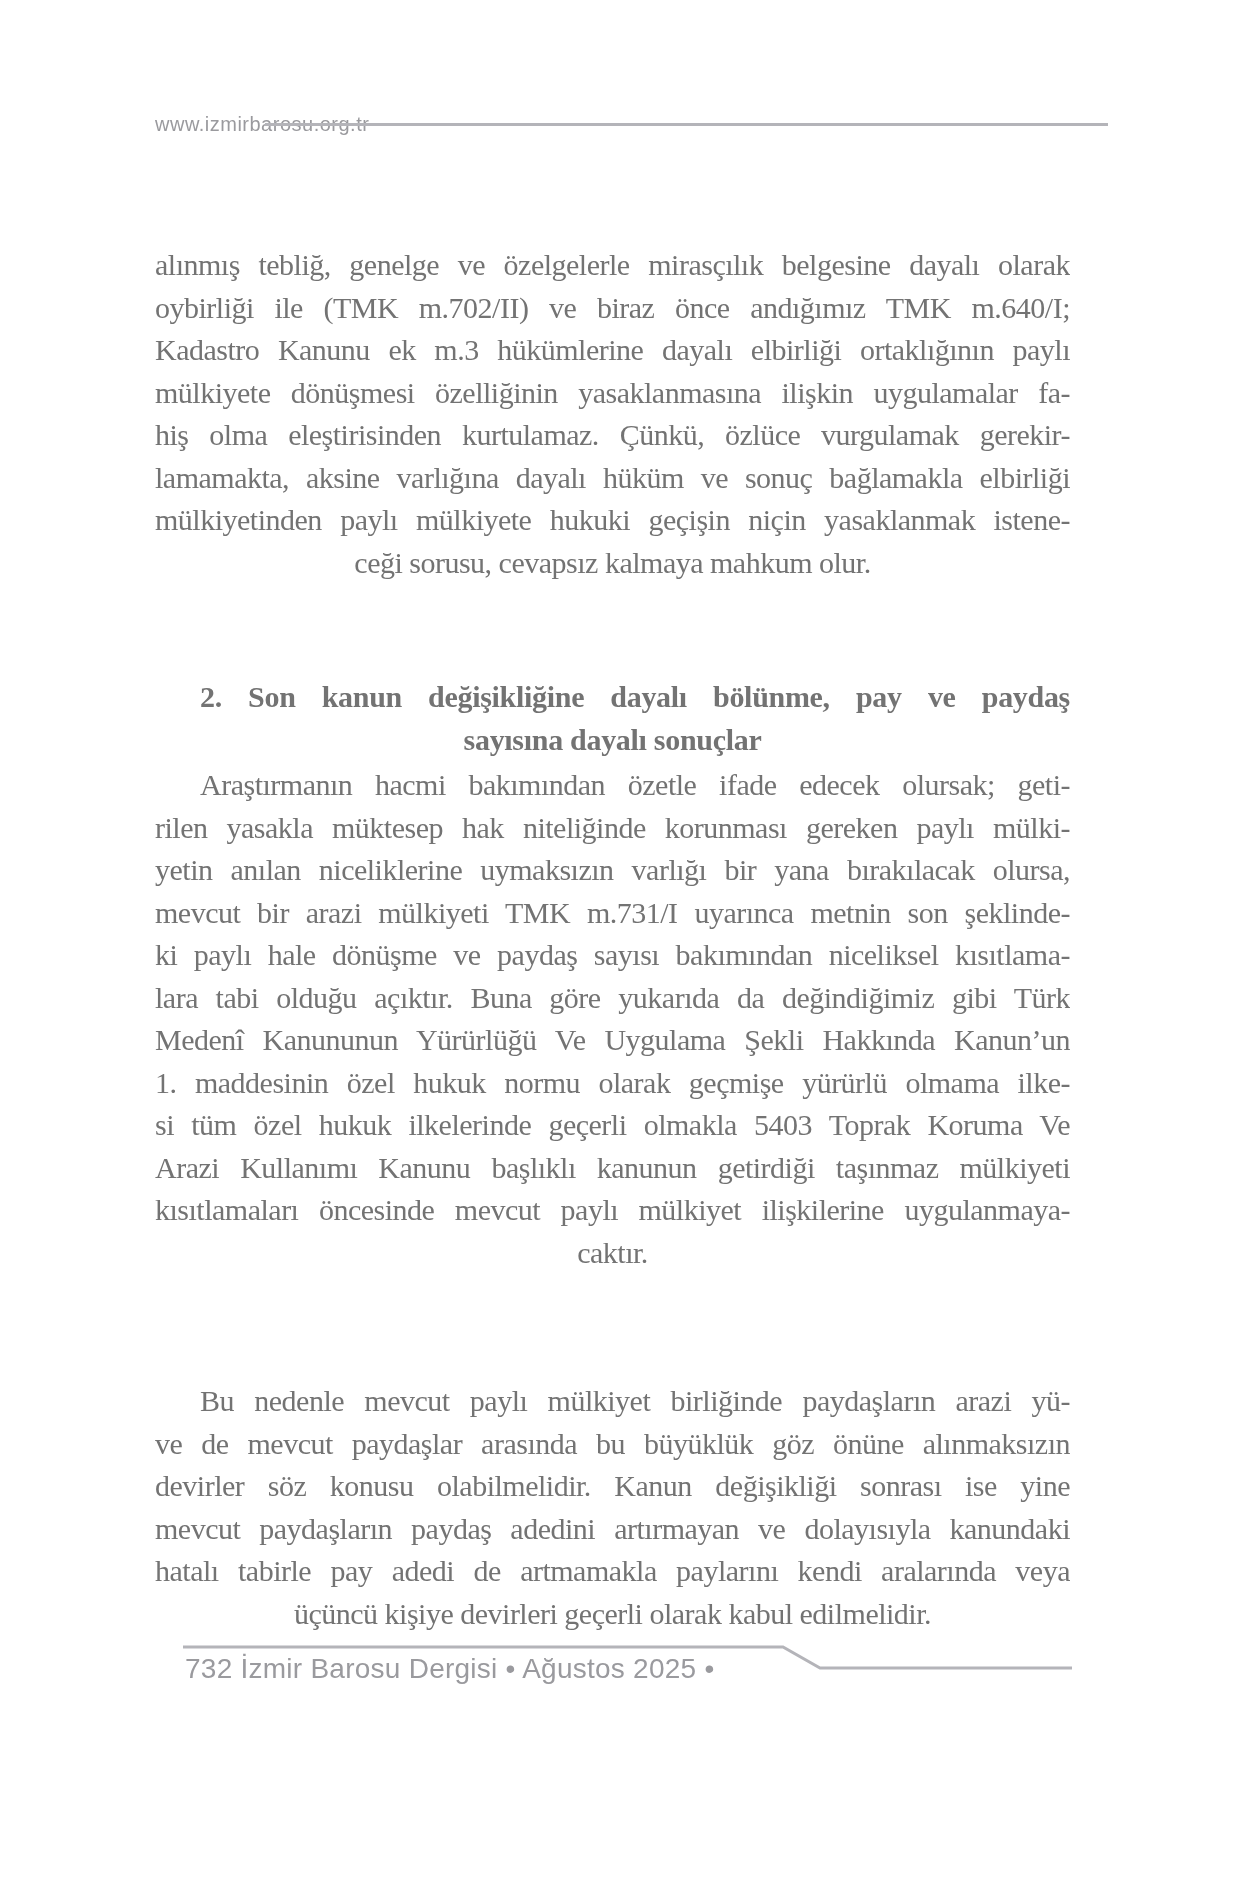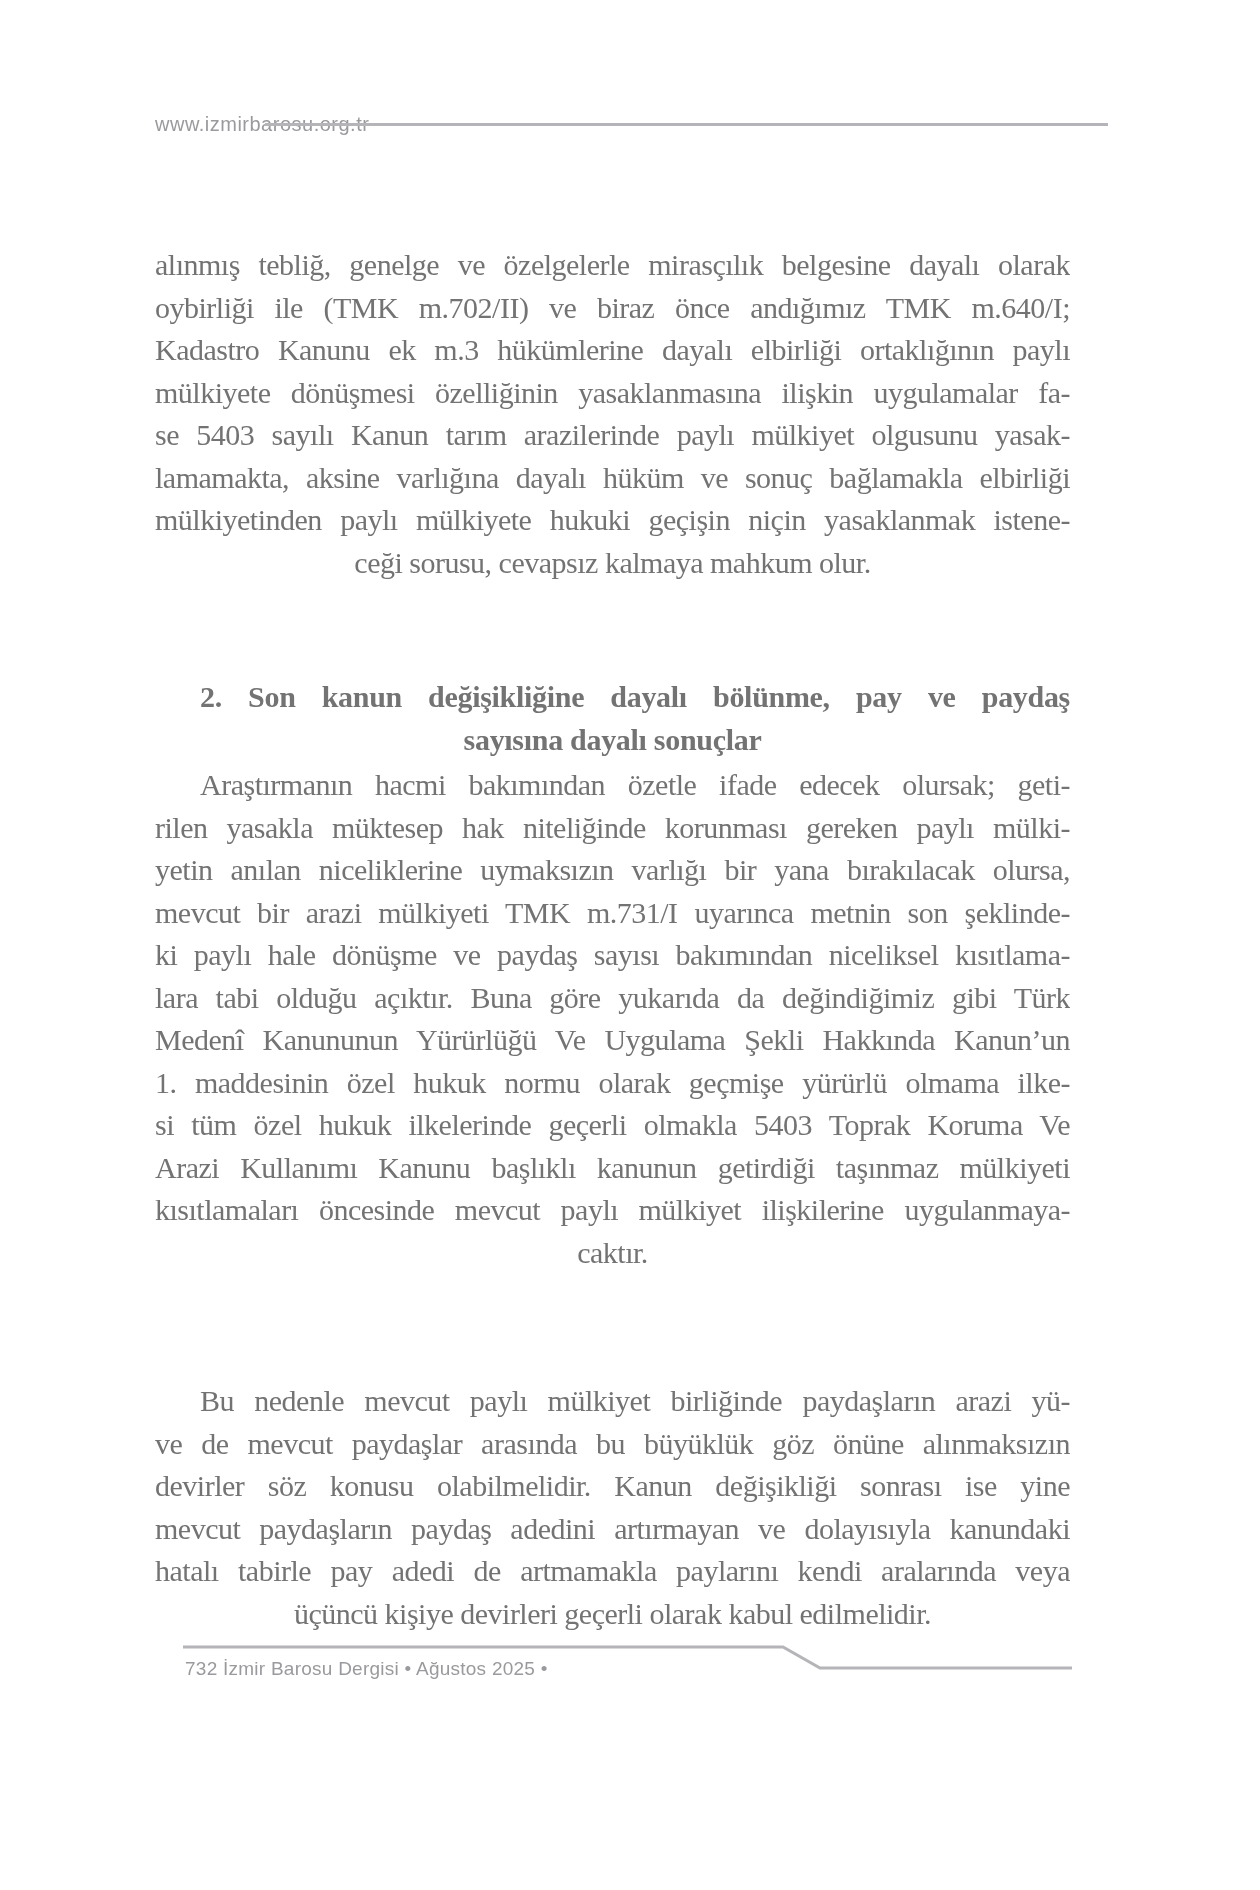--- a/index.html
+++ b/index.html
@@ -76,21 +76,21 @@
     left: 183px;
     top: 1645px;
     width: 890px;
     height: 26px;
   }
   .footer-text {
     position: absolute;
     left: 185px;
     top: 1652px;
     font-family: "Liberation Sans", sans-serif;
-    font-size: 19px;
+    font-size: 28px;
     line-height: 34px;
     letter-spacing: 0.25px;
     color: #9a9a9e;
     white-space: nowrap;
   }
 </style>
 </head>
 <body>
 
 <div class="page">
@@ -99,21 +99,21 @@
     <span class="site-url">www.izmirbarosu.org.tr</span>
     <div class="header-rule"></div>
   </header>
 
   <main id="article">
       <div class="paragraph" style="top: 244px;">
         <div class="line just">alınmış tebliğ, genelge ve özelgelerle mirasçılık belgesine dayalı olarak</div>
         <div class="line just">oybirliği ile (TMK m.702/II) ve biraz önce andığımız TMK m.640/I;</div>
         <div class="line just">Kadastro Kanunu ek m.3 hükümlerine dayalı elbirliği ortaklığının paylı</div>
         <div class="line just">mülkiyete dönüşmesi özelliğinin yasaklanmasına ilişkin uygulamalar fa-</div>
-        <div class="line just">se 5403 sayılı Kanun tarım arazilerinde paylı mülkiyet olgusunu yasak-</div>
+        <div class="line just">hiş olma eleştirisinden kurtulamaz. Çünkü, özlüce vurgulamak gerekir-</div>
         <div class="line just">lamamakta, aksine varlığına dayalı hüküm ve sonuç bağlamakla elbirliği</div>
         <div class="line just">mülkiyetinden paylı mülkiyete hukuki geçişin niçin yasaklanmak istene-</div>
         <div class="line">ceği sorusu, cevapsız kalmaya mahkum olur.</div>
       </div>
       <div class="paragraph heading" style="top: 676px;">
         <div class="line just first">2. Son kanun değişikliğine dayalı bölünme, pay ve paydaş</div>
         <div class="line">sayısına dayalı sonuçlar</div>
       </div>
       <div class="paragraph" style="top: 764px;">
         <div class="line just first">Araştırmanın hacmi bakımından özetle ifade edecek olursak; geti-</div>

